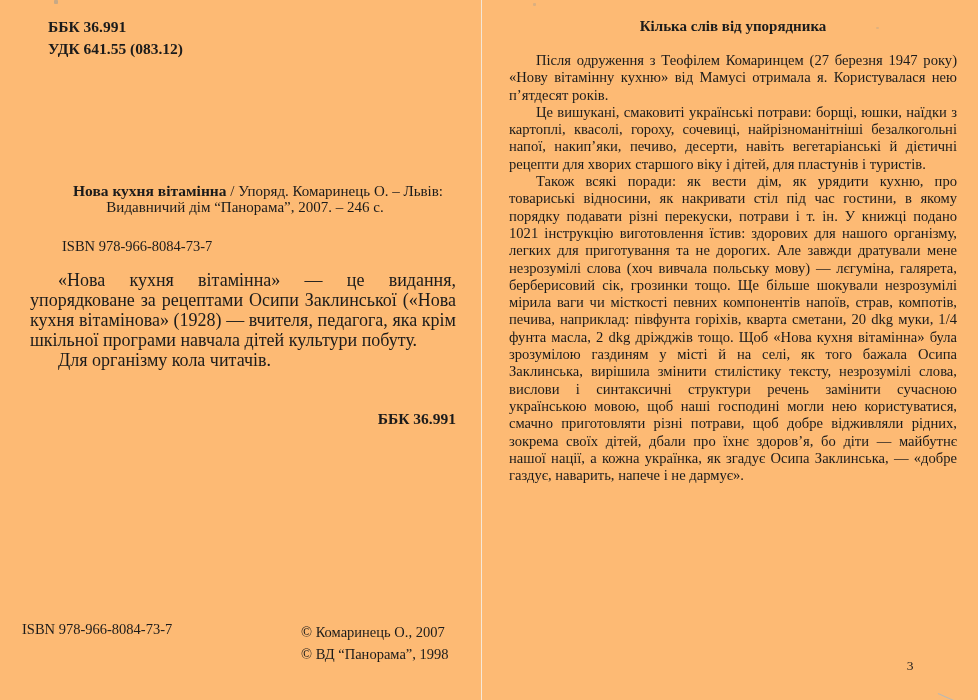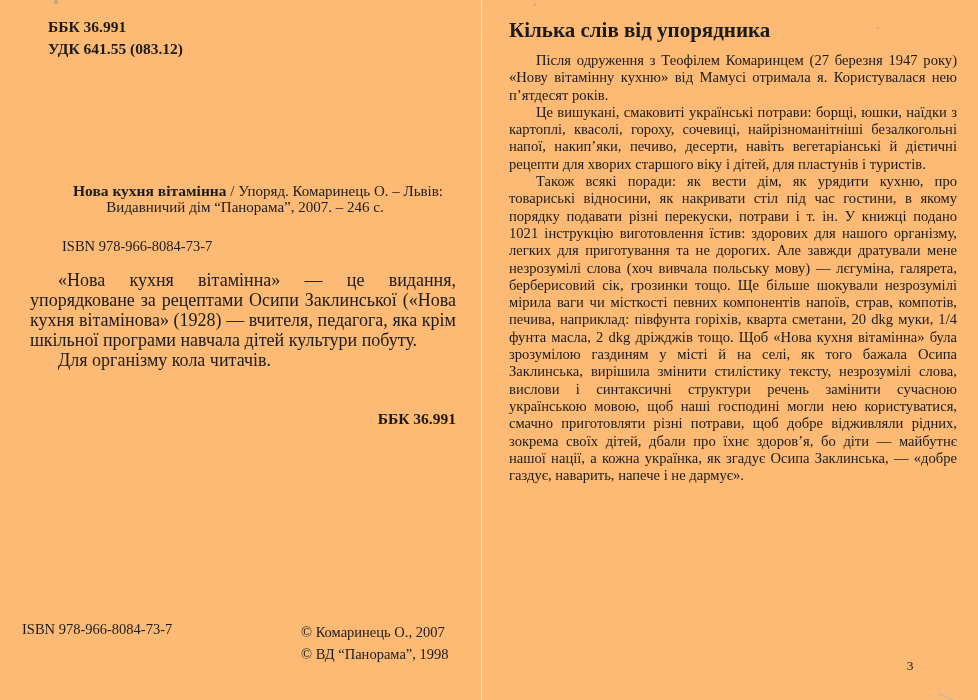--- a/index.html
+++ b/index.html
@@ -61,22 +61,23 @@
   }
   .copyright-block {
     left: 301px; top: 621px;
     font-size: 14.5px;
     line-height: 22px;
   }
 
   
   .preface-heading {
     left: 509px; top: 18px; width: 448px;
+    text-align: center;
     font-weight: bold;
-    font-size: 21px;
+    font-size: 15px;
   }
   .preface-body {
     left: 509px; top: 52px; width: 448px;
     font-size: 14.6px;
     line-height: 17.3px;
   }
   .preface-body p {
     margin: 0;
     text-indent: 27px;
     text-align: justify;

